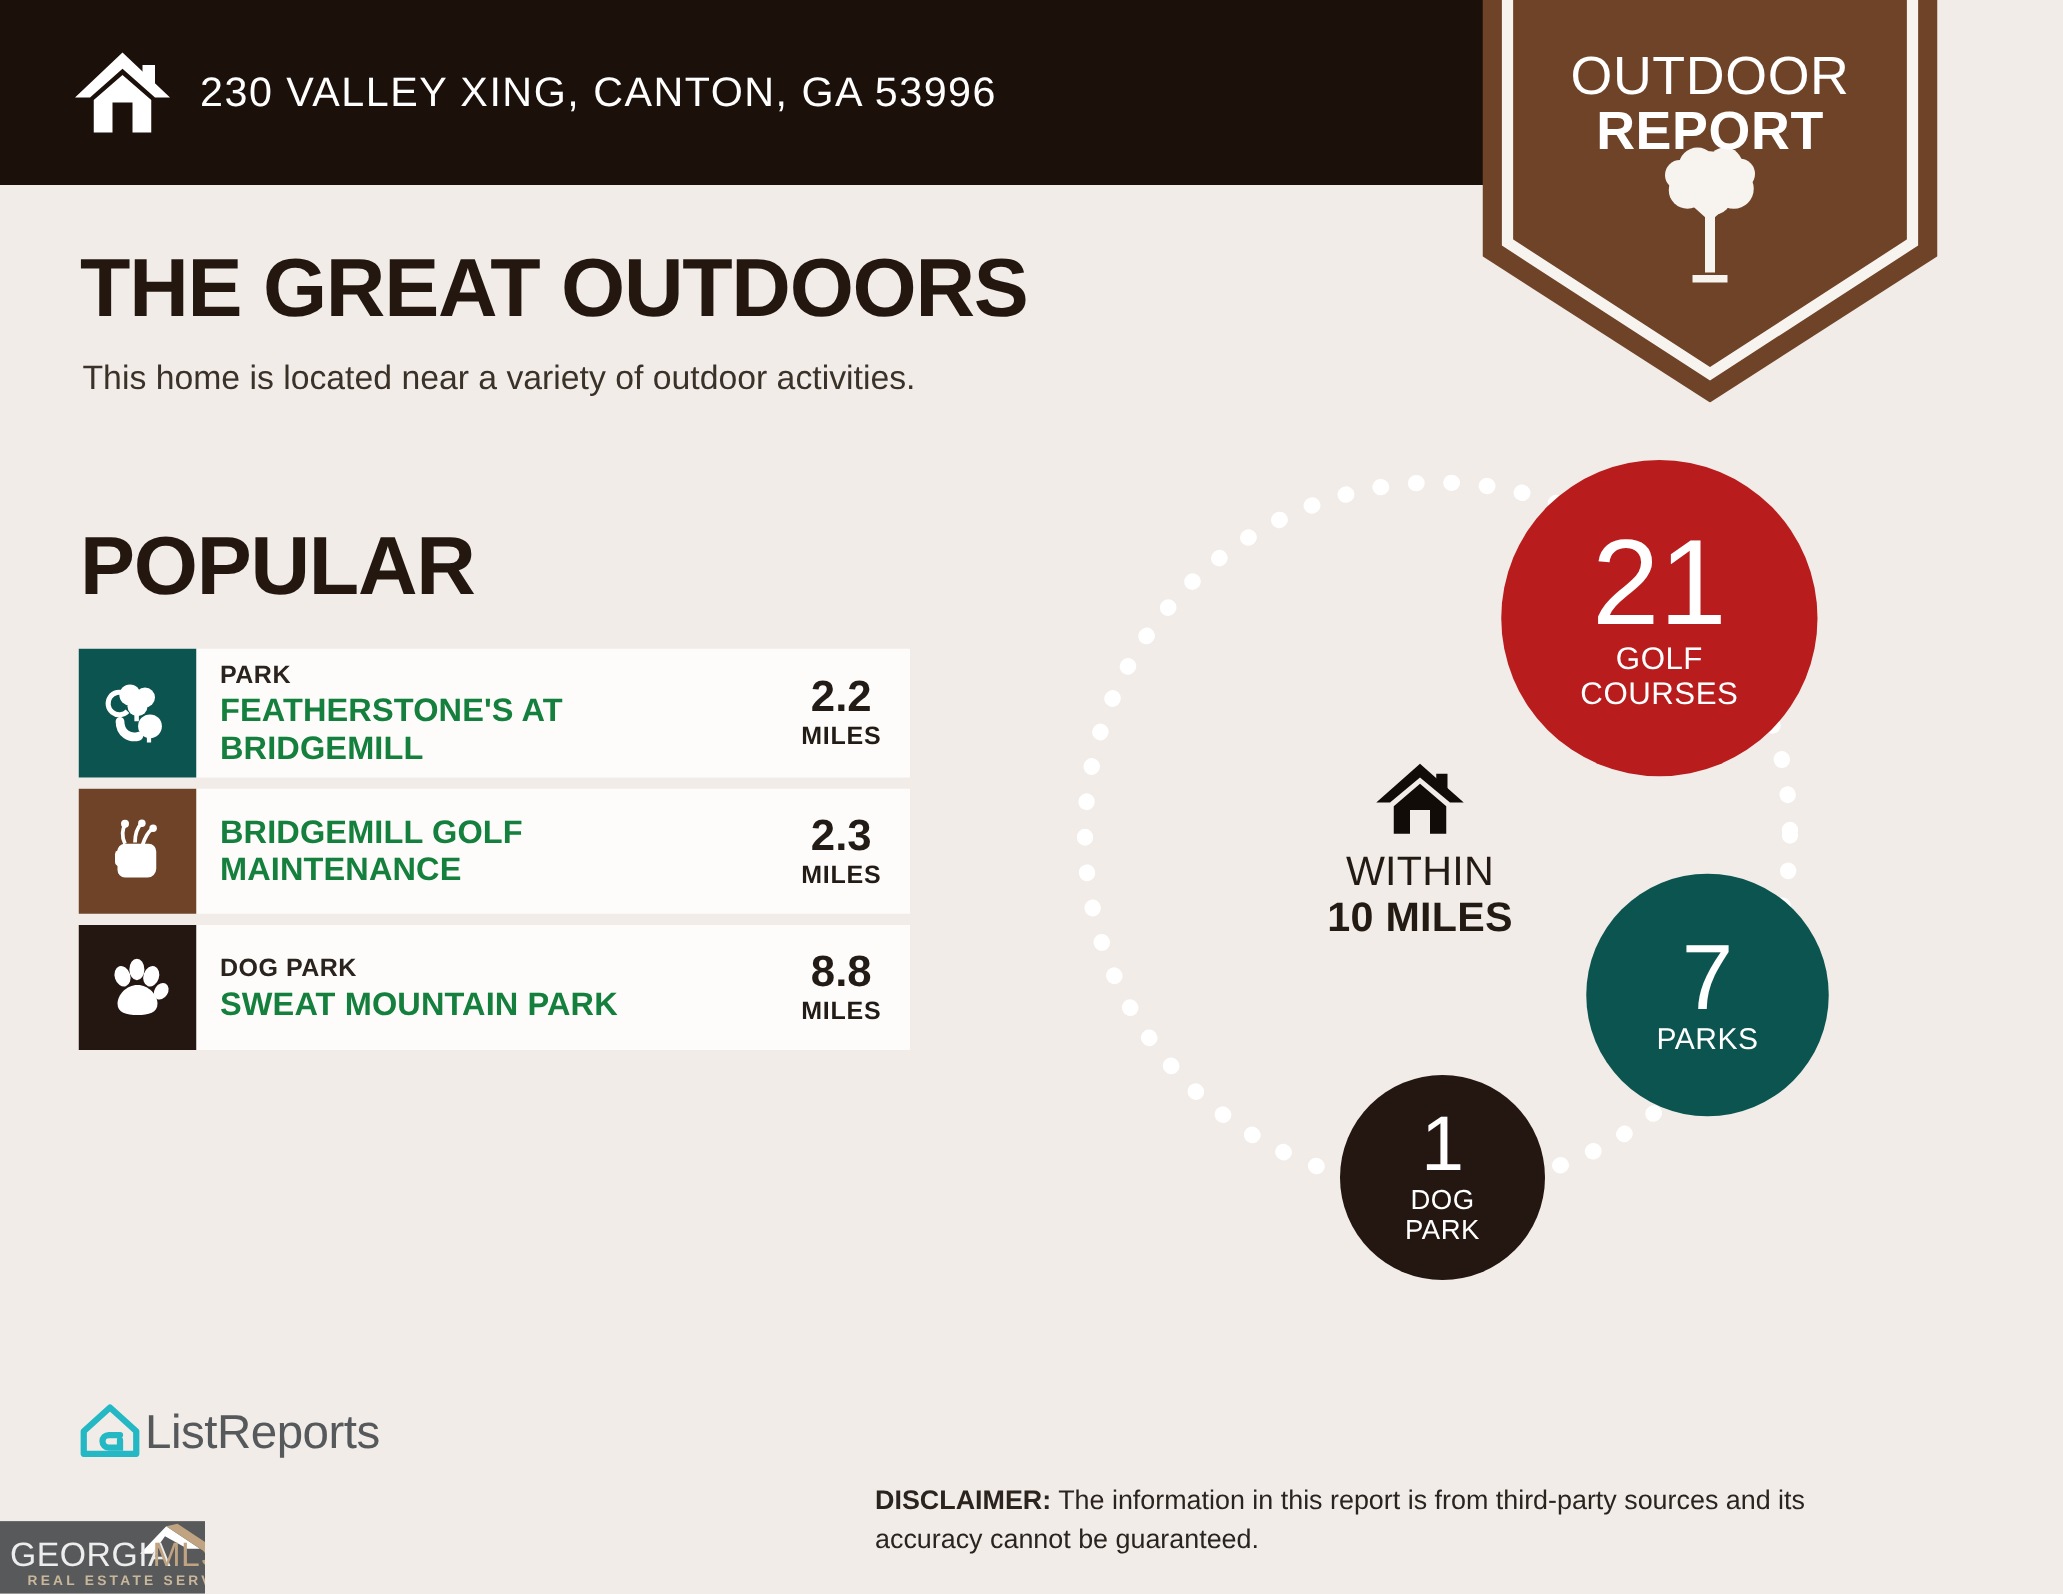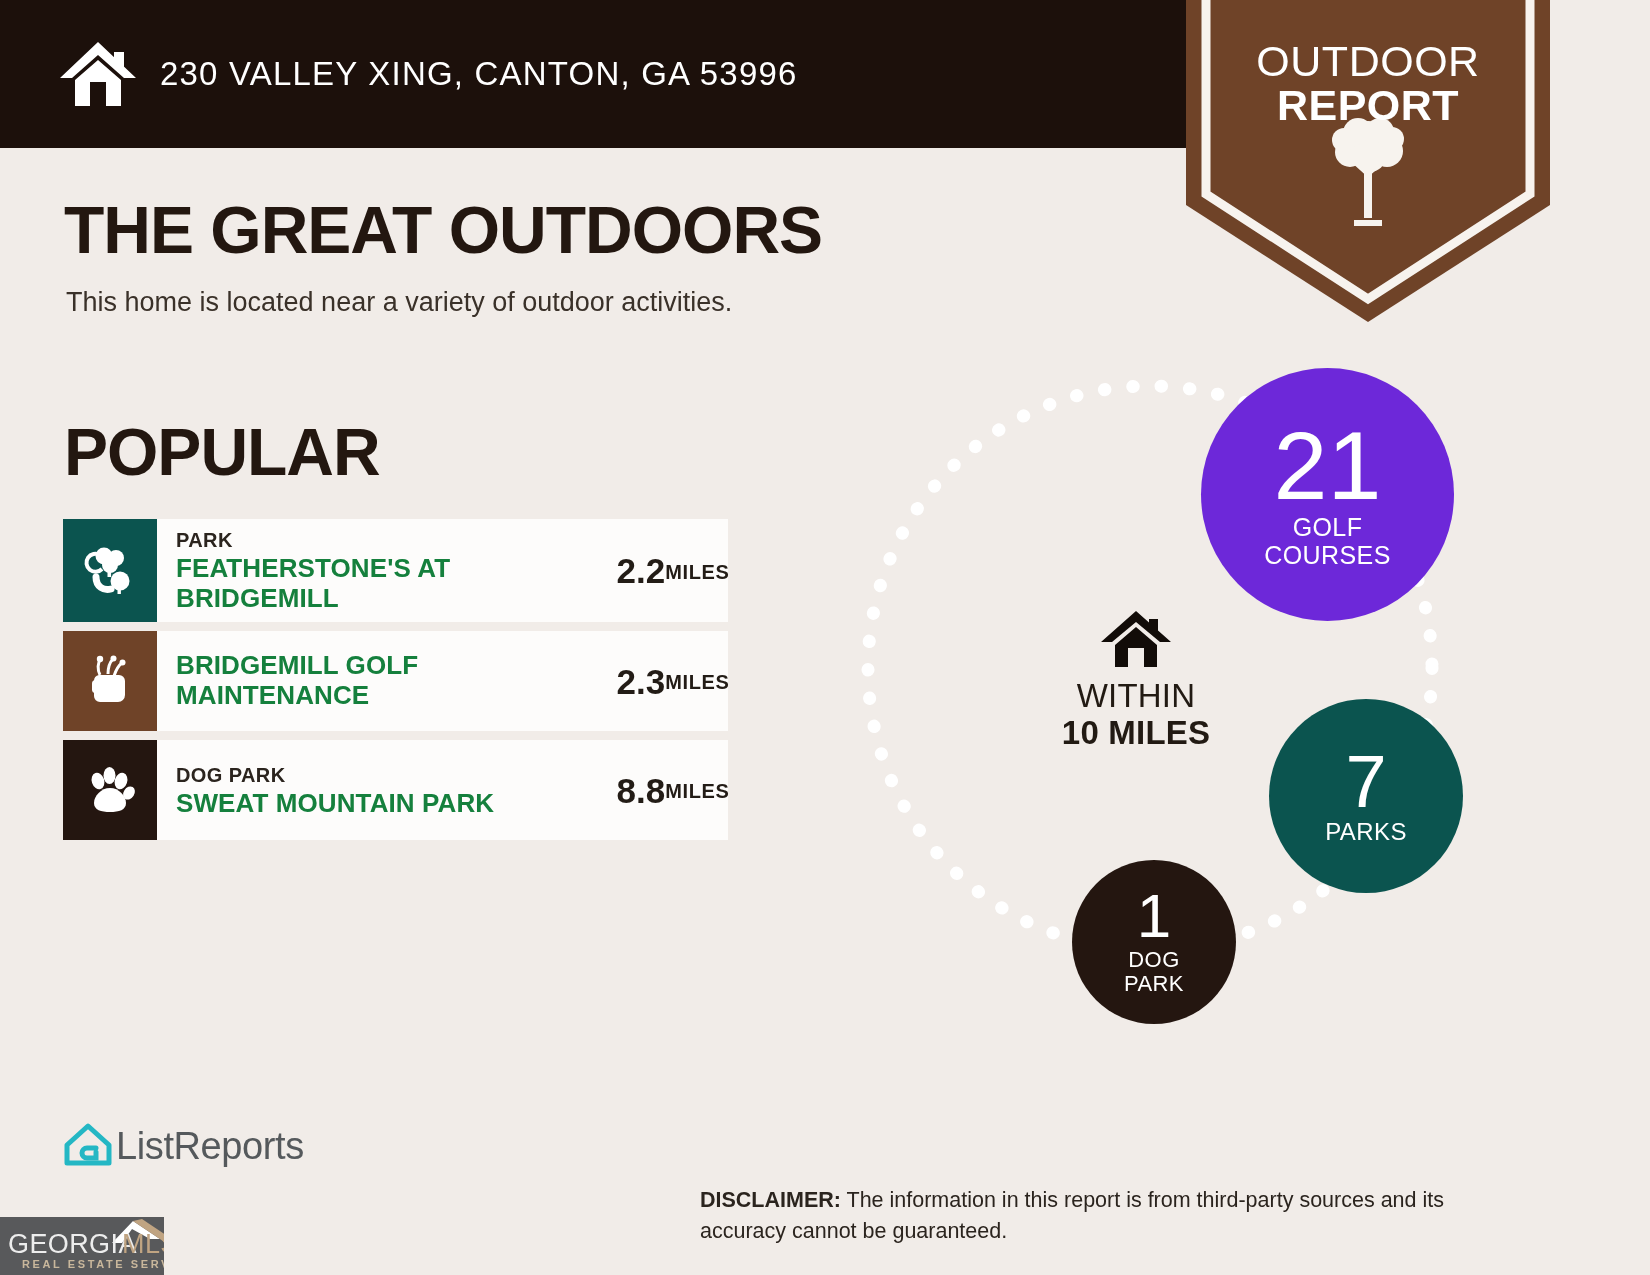--- a/index.html
+++ b/index.html
@@ -87,38 +87,38 @@
   .poi-cat {
     font-size: 20px; font-weight: 700; color: #2B241E;
     letter-spacing: 0.4px; line-height: 1.35;
   }
   .poi-name {
     font-size: 26px; font-weight: 700; color: #15803d;
     letter-spacing: 0.1px; line-height: 1.15;
   }
   .poi-dist {
     width: 108px; min-width: 108px;
-    display: flex; flex-direction: row;
+    display: flex; flex-direction: column;
     align-items: center; justify-content: center;
     padding-right: 2px;
   }
   .poi-dist-num { font-size: 35px; font-weight: 700; color: #231C16; line-height: 1.0; }
   .poi-dist-unit { font-size: 20px; font-weight: 700; color: #231C16; letter-spacing: 0.6px; margin-top: 3px;}
 
   
   .diagram { position: absolute; left: 828px; top: 340px; width: 700px; height: 730px; }
   .dots-svg { position: absolute; left: 0; top: 0; }
 
   .bubble {
     position: absolute; border-radius: 50%;
     display: flex; flex-direction: column;
     align-items: center; justify-content: center;
     color: #FFFFFF; text-align: center;
   }
-  .b-golf { left: 373px; top: 28px; width: 253px; height: 253px; background: #6d28d9; }
+  .b-golf { left: 373px; top: 28px; width: 253px; height: 253px; background: #b91c1c; }
   .b-parks { left: 441px; top: 359px; width: 194px; height: 194px; background: #0B544F; }
   .b-dog  { left: 244px; top: 520px; width: 164px; height: 164px; background: #241610; }
 
   .b-num { font-weight: 400; line-height: 0.95; }
   .b-golf .b-num { font-size: 97px; margin-bottom: 2px; }
   .b-parks .b-num { font-size: 74px; margin-bottom: 2px; }
   .b-dog .b-num { font-size: 62px; margin-bottom: 2px; }
   .b-lab { font-size: 25px; line-height: 1.1; letter-spacing: 0.4px; }
   .b-parks .b-lab { font-size: 24px; }
   .b-dog .b-lab { font-size: 22px; }

